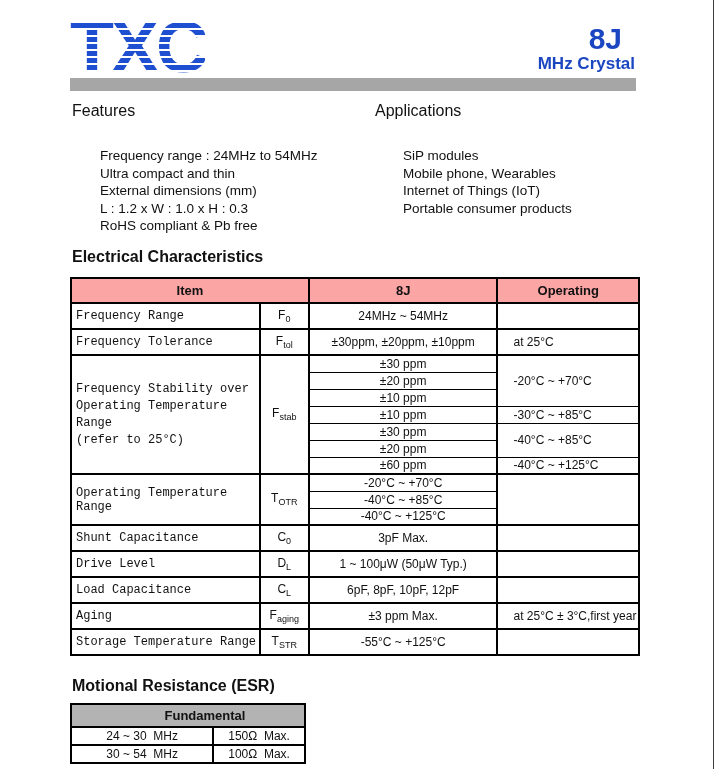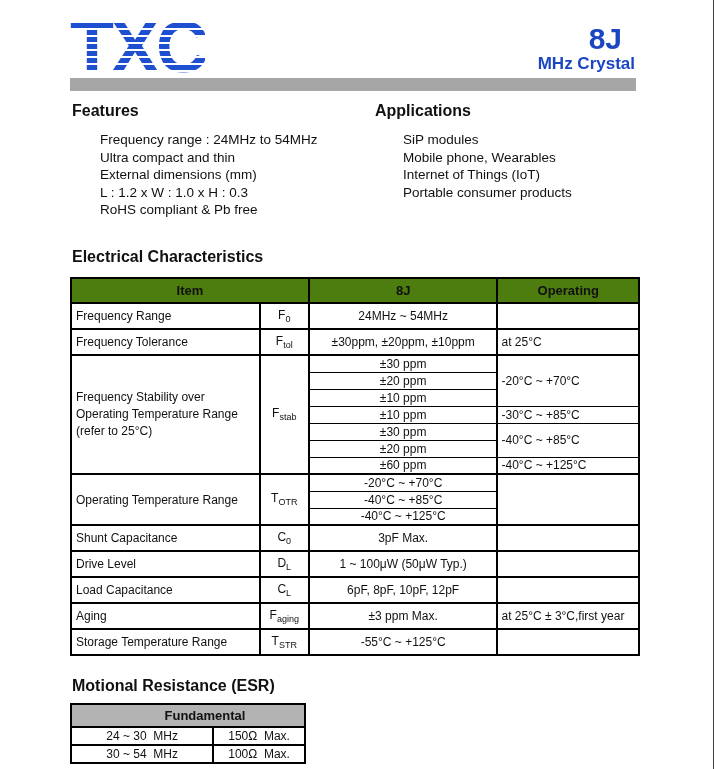--- a/index.html
+++ b/index.html
@@ -18,44 +18,44 @@
   }
   .hdr-right { position:absolute; top:24px; right:78px; text-align:right; color:#1b46c2; }
   .hdr-model { font-size:30px; font-weight:bold; line-height:30px; padding-right:13px; }
   .hdr-sub   { font-size:17px; font-weight:bold; line-height:20px; }
   .graybar { position:absolute; left:70px; top:78px; width:566px; height:13px; background:#a6a6a6; }
 
   
   .sec { position:absolute; }
   .sec-features { left:72px; top:102px; width:290px; }
   .sec-apps     { left:375px; top:102px; width:290px; }
-  .sec-title { font-size:16px; font-weight:bold; margin-bottom:11px; }
+  .sec-title { font-size:16px; font-weight:normal; margin-bottom:27px; }
   .sec-list  { list-style:none; padding-left:28px; font-size:13.5px; line-height:17.5px; }
 
   
   .ec-title { position:absolute; left:72px; top:248px; font-size:16px; font-weight:bold; }
   table { border-collapse:collapse; table-layout:fixed; }
   .ec-table { position:absolute; left:70px; top:277px; width:570px; border:2px solid #000; }
   .ec-table th {
-    border:2px solid #000; background:#4d7c0f; font-size:13px; font-weight:bold;
+    border:2px solid #000; background:#fca5a5; font-size:13px; font-weight:bold;
     height:25px; text-align:center;
   }
   .ec-table td {
     border:1px solid #000; border-left-width:2px; border-right-width:2px;
     font-size:12px; padding:0; overflow:hidden;
   }
   tr.tsep td { border-top-width:2px; }
   tr.r26 { height:26px; }
   tr.r17 { height:17px; }
-  td.name { text-align:left; padding-left:4px; }
+  td.name { text-align:left; padding-left:4px;font-family:Liberation Mono, monospace; }
   td.name.multiline { white-space:pre-line; line-height:17px; }
   td.sym  { text-align:center; }
   td.sym sub { font-size:9px; }
   td.val  { text-align:center; }
-  td.cond { text-align:left; padding-left:3px; }
+  td.cond { text-align:left; padding-left:15px; }
 
   
   .esr-title { position:absolute; left:72px; top:677px; font-size:16px; font-weight:bold; }
   .esr-table { position:absolute; left:70px; top:703px; width:236px; border:2px solid #000; }
   .esr-table th {
     border:2px solid #000; background:#b3b3b3; font-size:13px; font-weight:bold;
     height:23px; text-align:center;padding-left:34px;
   }
   .esr-table td {
     border:2px solid #000; font-size:12px; height:18px; text-align:center; white-space:pre;

